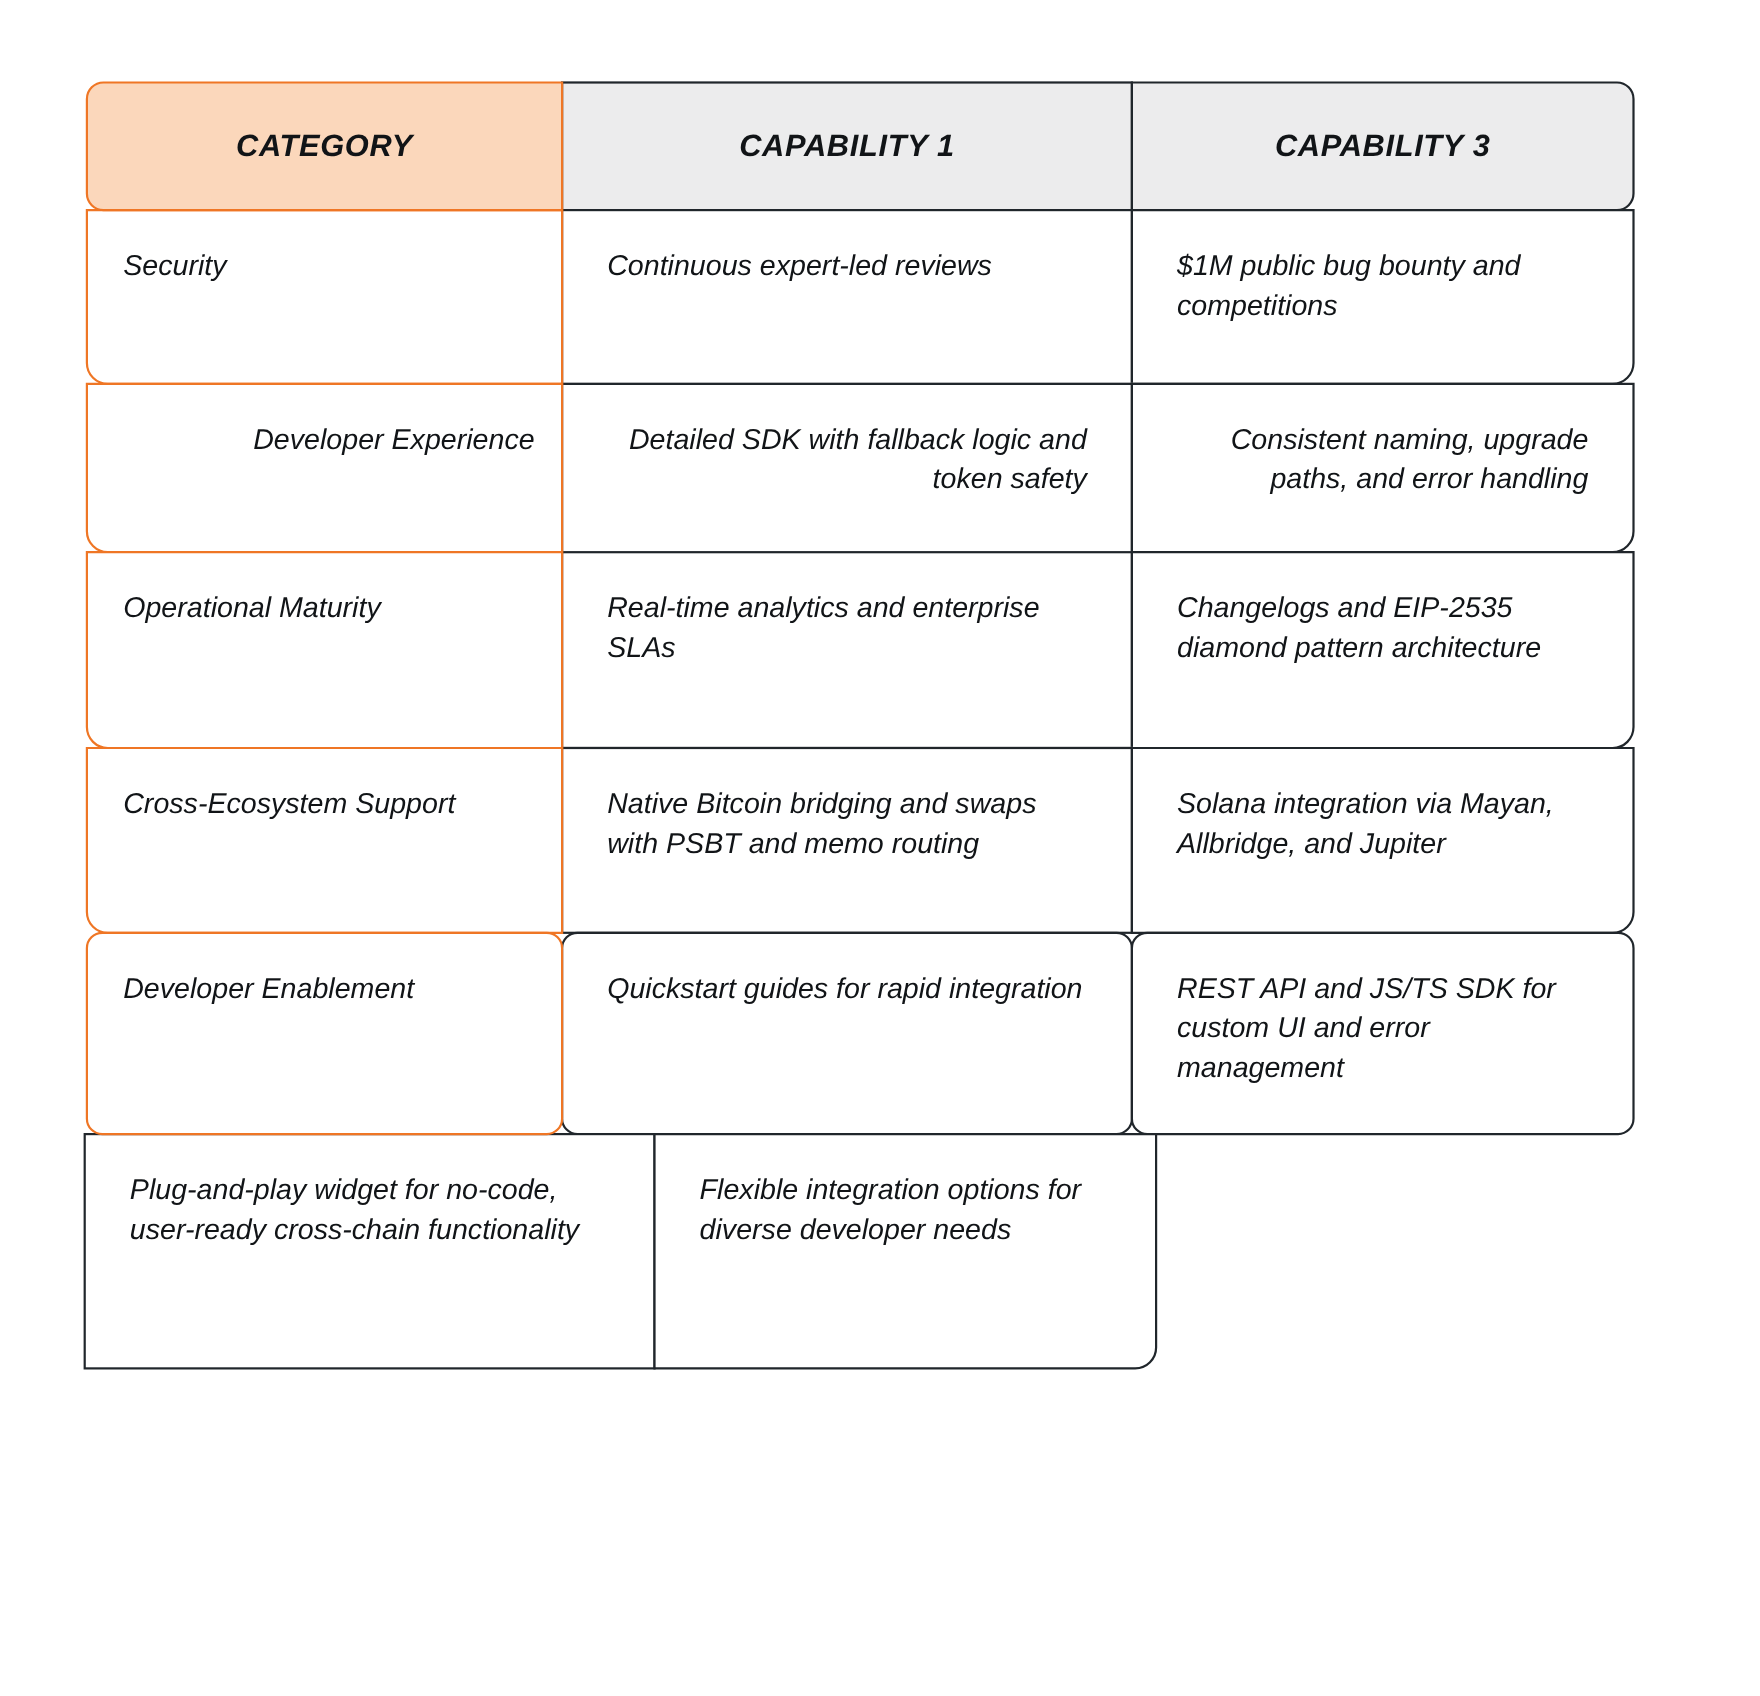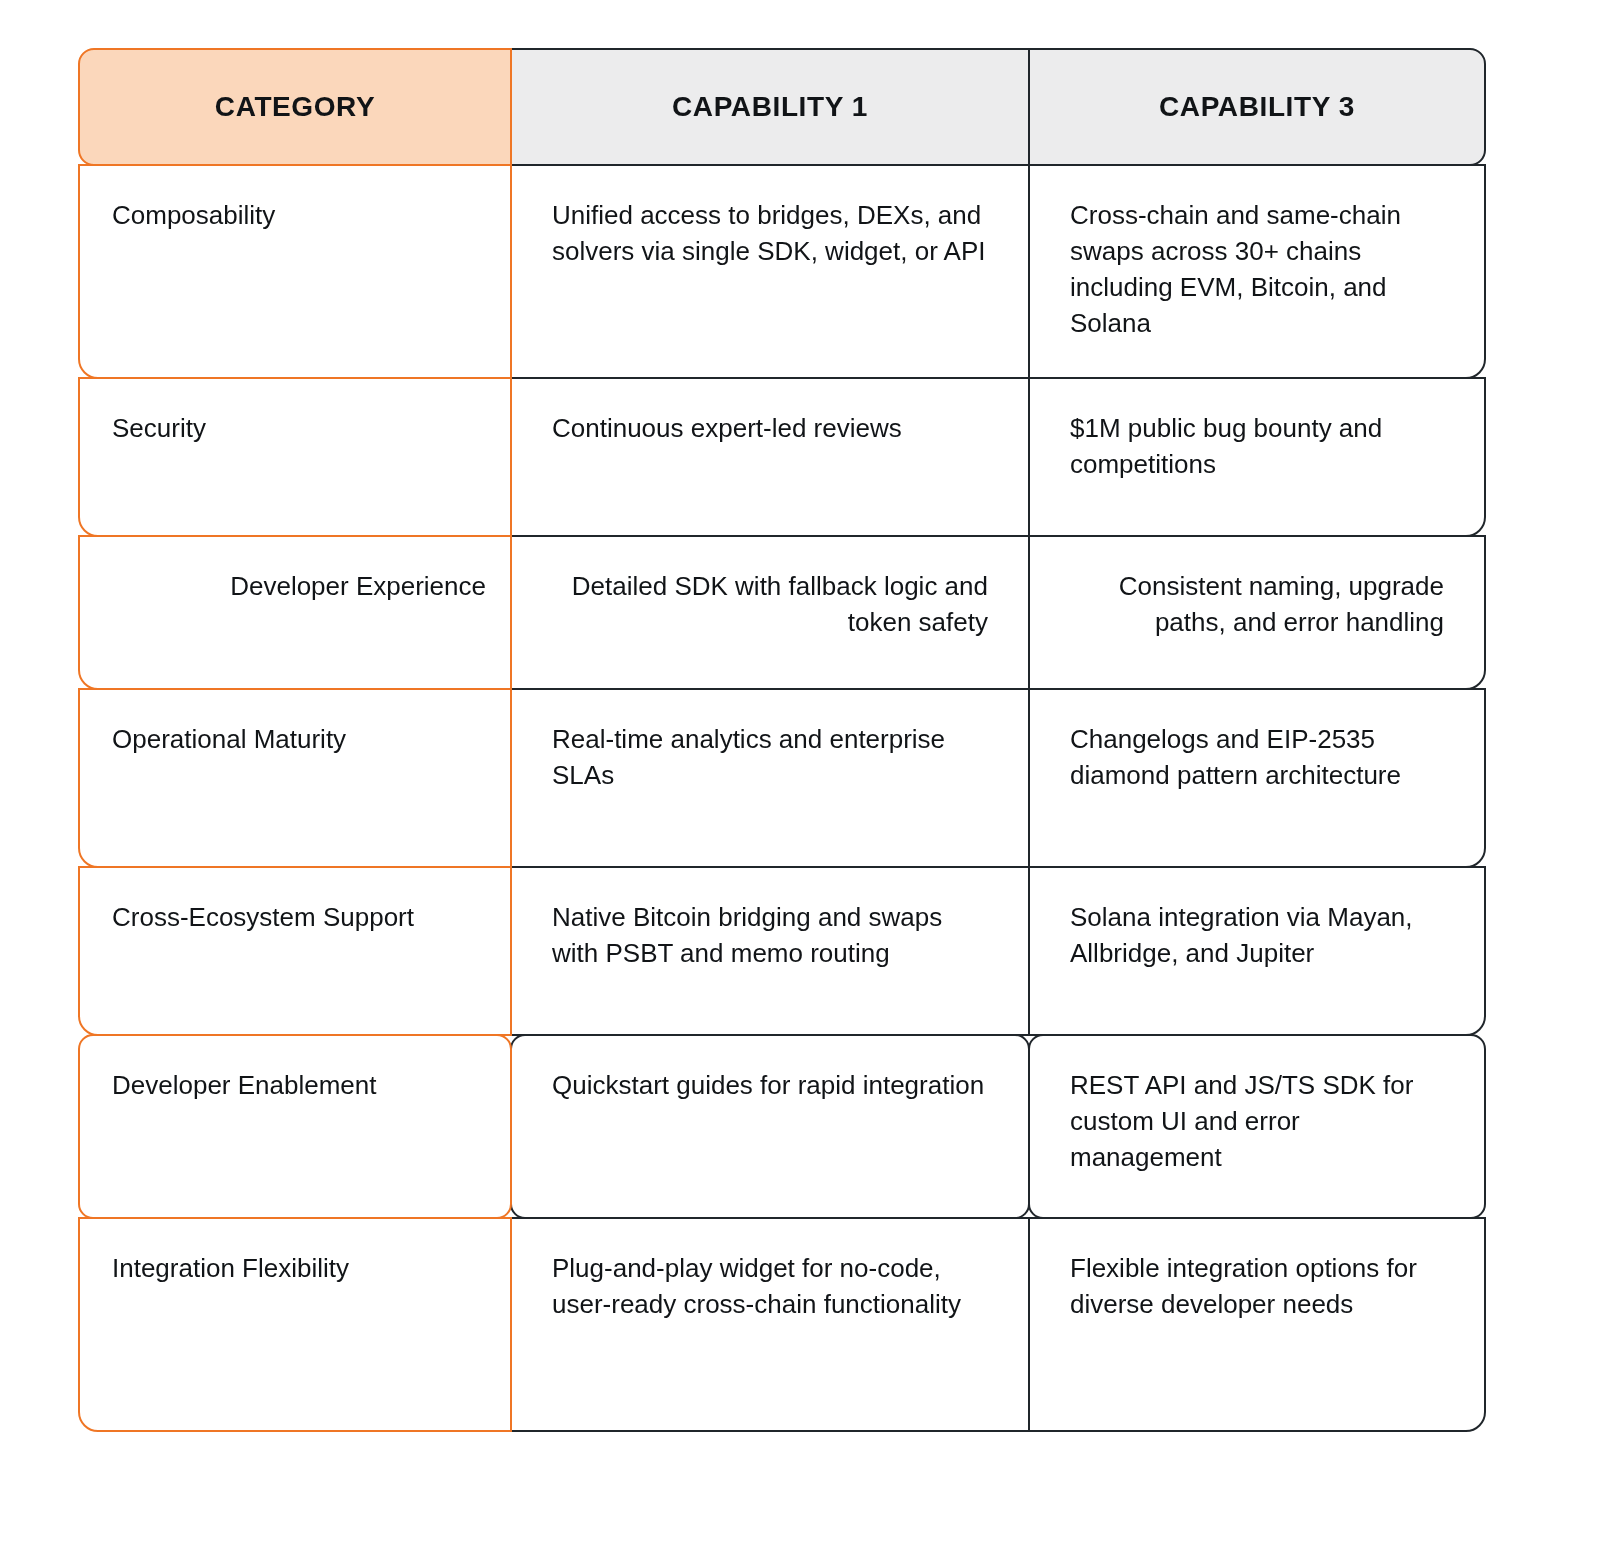--- a/index.html
+++ b/index.html
@@ -15,22 +15,23 @@
     width: 1600px;
     height: 1542px;
     background: #ffffff;
     overflow: hidden;
   }
 
   
   #table-wrap {
     position: absolute;
     left: 78px;
-    top: 48px;
+    top: 74px;
     width: 1412px;
+    font-style: italic;
   }
 
   .row {
     display: flex;
     position: relative;
   }
 
   
   .c-cat  { width: 434px; flex: 0 0 434px; }
   .c-cap1 { width: 520px; flex: 0 0 520px; }
@@ -132,31 +133,20 @@
         <span class="hdr-label">CATEGORY</span>
       </div>
       <div class="hdr-cap hdr-cap1 c-cap1">
         <span class="hdr-label">CAPABILITY 1</span>
       </div>
       <div class="hdr-cap hdr-cap2 c-cap2">
         <span class="hdr-label">CAPABILITY 3</span>
       </div>
     </div>
 
-    <div class="row data-row">
-      <div class="cell cell-cat c-cat h-215">
-        <div class="cat-text">Composability</div>
-      </div>
-      <div class="cell cell-cap c-cap1 h-215">
-        <div class="cap-text">Unified access to bridges, DEXs, and solvers via single SDK, widget, or API</div>
-      </div>
-      <div class="cell cell-cap cell-cap2 c-cap2 h-215">
-        <div class="cap-text">Cross-chain and same-chain swaps across 30+ chains including EVM, Bitcoin, and Solana</div>
-      </div>
-    </div>
 
     <div class="row data-row">
       <div class="cell cell-cat c-cat h-160">
         <div class="cat-text">Security</div>
       </div>
       <div class="cell cell-cap c-cap1 h-160">
         <div class="cap-text">Continuous expert-led reviews</div>
       </div>
       <div class="cell cell-cap cell-cap2 c-cap2 h-160">
         <div class="cap-text">$1M public bug bounty and competitions</div>
@@ -205,23 +195,20 @@
       </div>
       <div class="cell cell-cap c-cap1 h-185">
         <div class="cap-text">Quickstart guides for rapid integration</div>
       </div>
       <div class="cell cell-cap cell-cap2 c-cap2 h-185">
         <div class="cap-text">REST API and JS/TS SDK for custom UI and error management</div>
       </div>
     </div>
 
     <div class="row data-row">
-      <div class="cell cell-cat c-cat h-215b">
-        <div class="cat-text">Integration Flexibility</div>
-      </div>
       <div class="cell cell-cap c-cap1 h-215b">
         <div class="cap-text">Plug-and-play widget for no-code, user-ready cross-chain functionality</div>
       </div>
       <div class="cell cell-cap cell-cap2 c-cap2 h-215b">
         <div class="cap-text">Flexible integration options for diverse developer needs</div>
       </div>
     </div>
 
   </div>
 </div>

